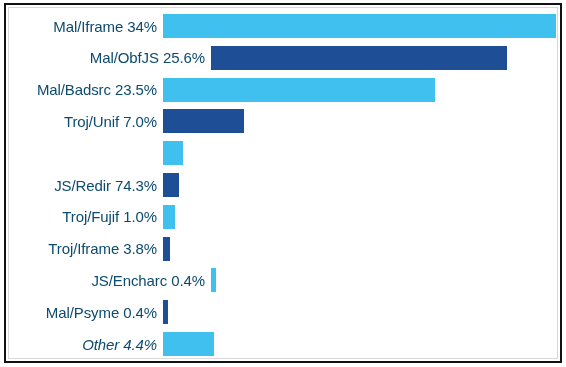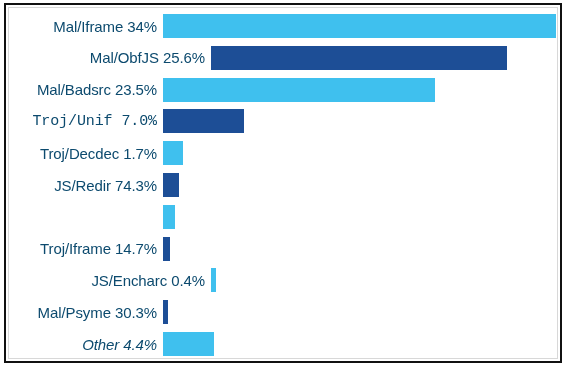--- a/index.html
+++ b/index.html
@@ -94,57 +94,57 @@
         <div class="bar-track">
           <div class="bar-rect" style="width: 295.906px; background: rgb(29, 78, 150);"></div>
         </div>
       </div>
       <div class="bar-row" style="top: 70.6px; border-radius: 11px;">
         <div class="bar-label">Mal/Badsrc 23.5%</div>
         <div class="bar-track">
           <div class="bar-rect" style="width: 271.632px; background: rgb(63, 192, 238);"></div>
         </div>
       </div>
-      <div class="bar-row" style="top: 102.4px; font-family: Liberation Mono, monospace;">
+      <div class="bar-row" style="top: 102.4px;">
         <div class="bar-label">Troj/Unif 7.0%</div>
         <div class="bar-track">
           <div class="bar-rect" style="width: 80.9118px; background: rgb(29, 78, 150);"></div>
         </div>
       </div>
       <div class="bar-row" style="top: 134.2px;">
-        <div class="bar-label">Troj/Decdec 1.7%</div>
         <div class="bar-track">
           <div class="bar-rect" style="width: 19.65px; background: rgb(63, 192, 238);"></div>
         </div>
       </div>
       <div class="bar-row" style="top: 166px;">
         <div class="bar-label">JS/Redir 74.3%</div>
         <div class="bar-track">
           <div class="bar-rect" style="width: 16.1824px; background: rgb(29, 78, 150);"></div>
         </div>
       </div>
       <div class="bar-row" style="top: 197.8px;">
+        <div class="bar-label">Troj/Fujif 1.0%</div>
         <div class="bar-track">
           <div class="bar-rect" style="width: 11.5588px; background: rgb(63, 192, 238);"></div>
         </div>
       </div>
       <div class="bar-row" style="top: 229.6px;">
-        <div class="bar-label">Troj/Iframe 14.7%</div>
+        <div class="bar-label">Troj/Iframe 3.8%</div>
         <div class="bar-track">
           <div class="bar-rect" style="width: 6.93529px; background: rgb(29, 78, 150);"></div>
         </div>
       </div>
       <div class="bar-row" style="top: 261.4px; margin-left: 48px;">
         <div class="bar-label">JS/Encharc 0.4%</div>
         <div class="bar-track">
           <div class="bar-rect" style="width: 5px; background: rgb(63, 192, 238);"></div>
         </div>
       </div>
       <div class="bar-row" style="top: 293.2px;">
-        <div class="bar-label">Mal/Psyme 30.3%</div>
+        <div class="bar-label">Mal/Psyme 0.4%</div>
         <div class="bar-track">
           <div class="bar-rect" style="width: 5px; background: rgb(29, 78, 150);"></div>
         </div>
       </div>
       <div class="bar-row" style="top: 325px; font-style: italic;">
         <div class="bar-label">Other 4.4%</div>
         <div class="bar-track">
           <div class="bar-rect" style="width: 50.8588px; background: rgb(63, 192, 238);"></div>
         </div>
       </div>

